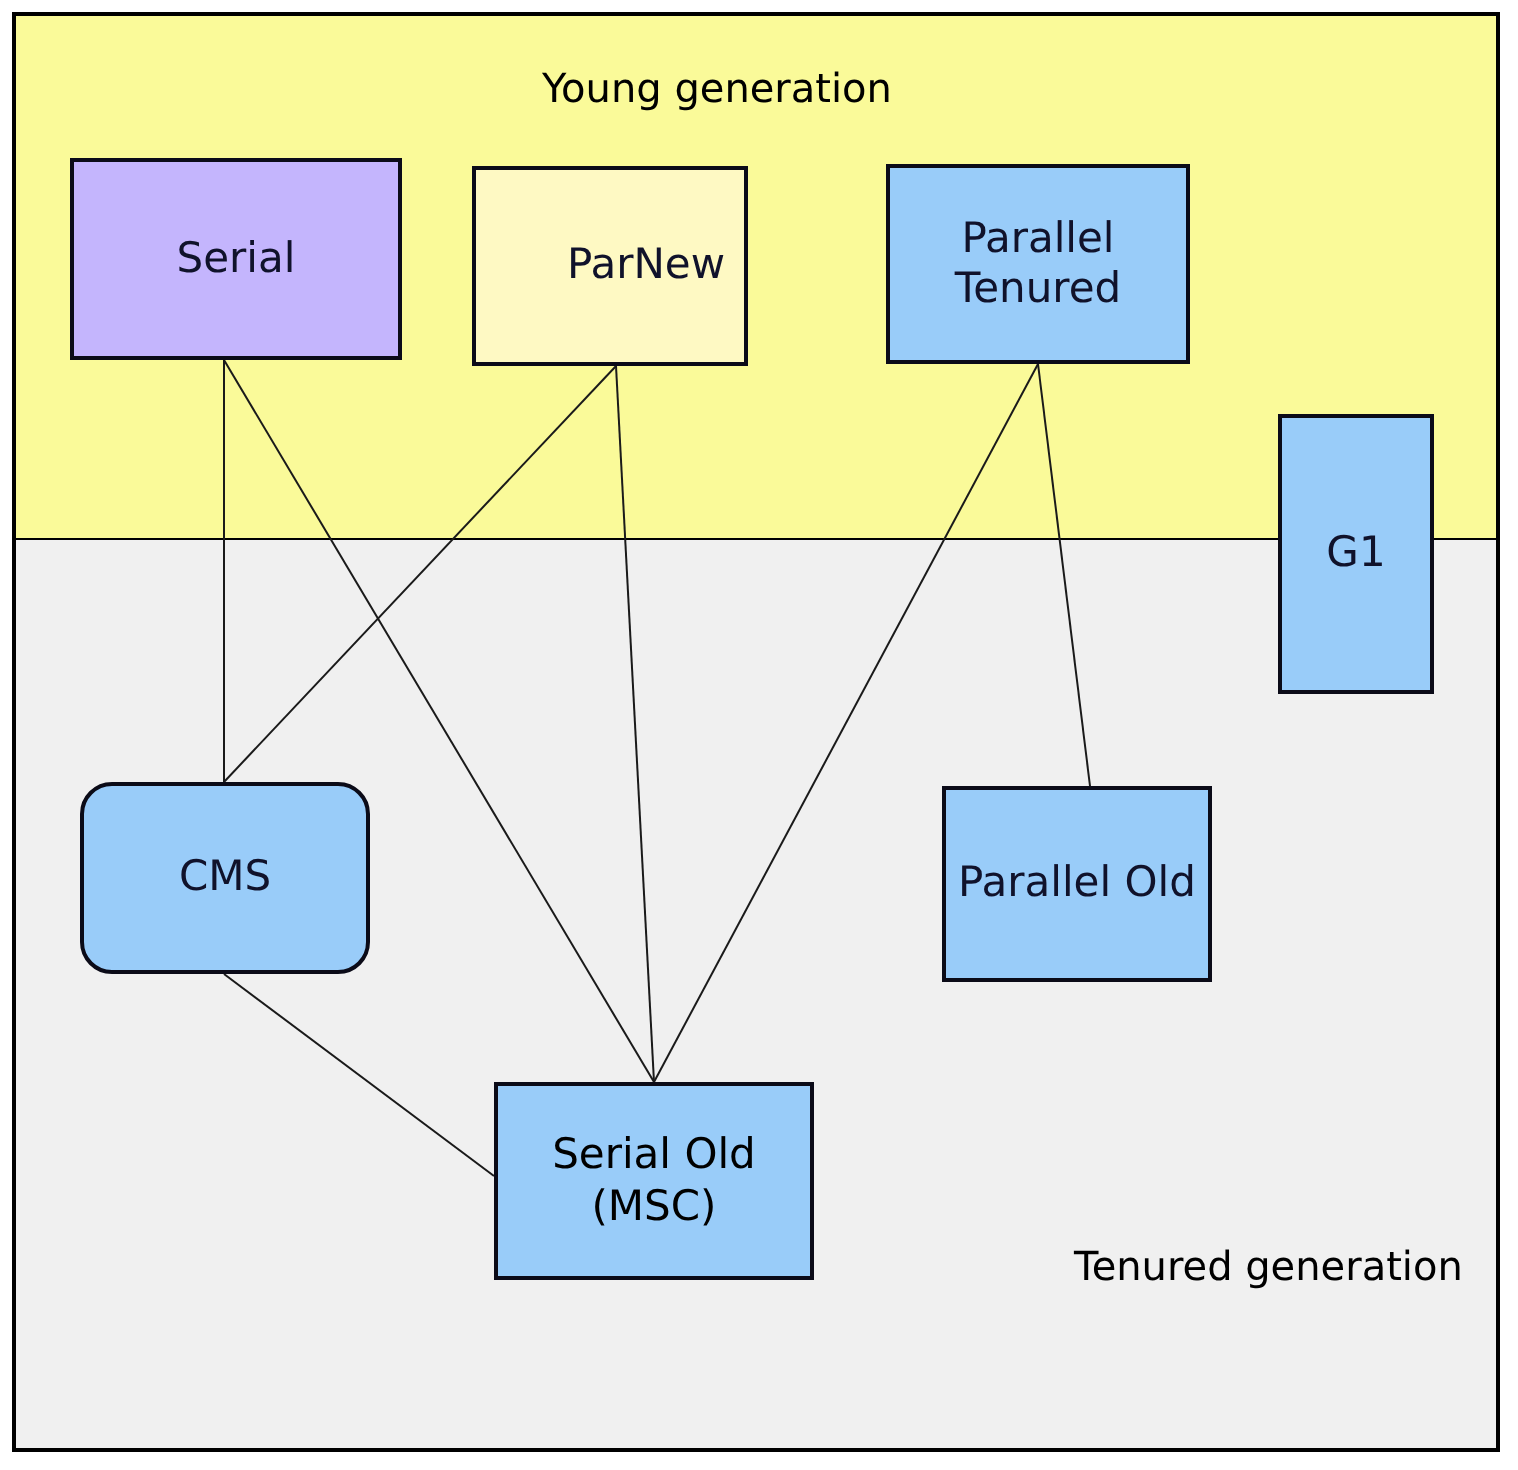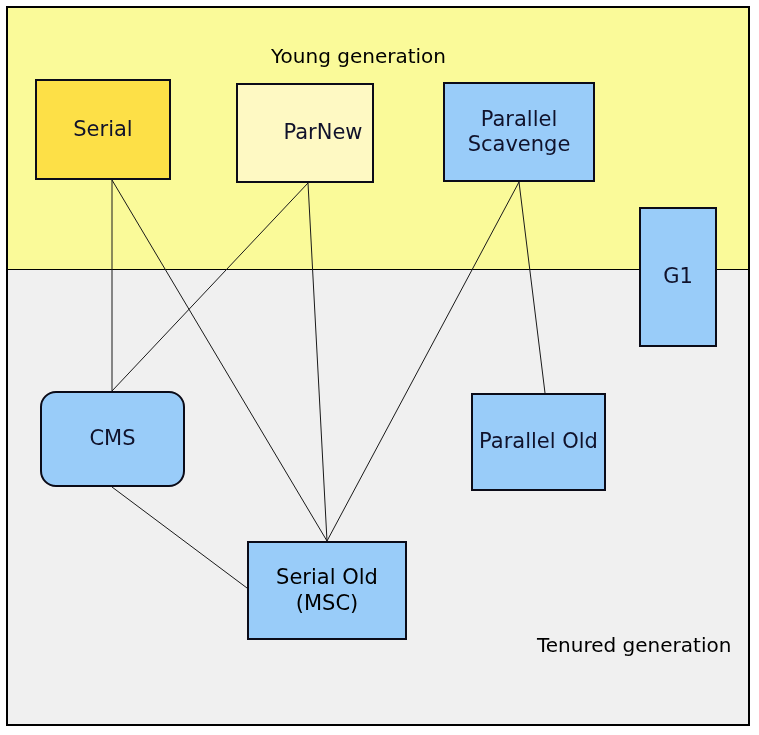--- a/index.html
+++ b/index.html
@@ -53,21 +53,20 @@
     font-size: 21px;
     line-height: 1.2;
     color: #10122b;
     white-space: pre-line;
   }
   .region-title {
     position: absolute;
     font-size: 20px;
     color: #000000;
     white-space: nowrap;
-    margin-top: 12px;
   }
   .title-young { left: 263px; top: 24px; }
   .title-tenured { left: 529px; top: 613px; }
 </style>
 </head>
 <body>
 
 <div class="diagram">
   <div class="region region-young" style="background: rgb(250, 250, 153);"></div>
   <div class="region region-tenured" style="background: rgb(240, 240, 240);"></div>
@@ -76,24 +75,24 @@
       <line x1="104" y1="172" x2="104" y2="383" stroke="#1a1a1a" stroke-width="1"></line>
       <line x1="104" y1="172" x2="319" y2="533" stroke="#1a1a1a" stroke-width="1"></line>
       <line x1="300" y1="175" x2="104" y2="383" stroke="#1a1a1a" stroke-width="1"></line>
       <line x1="300" y1="175" x2="319" y2="533" stroke="#1a1a1a" stroke-width="1"></line>
       <line x1="511" y1="174" x2="319" y2="533" stroke="#1a1a1a" stroke-width="1"></line>
       <line x1="511" y1="174" x2="537" y2="385" stroke="#1a1a1a" stroke-width="1"></line>
       <line x1="104" y1="479" x2="239" y2="580" stroke="#1a1a1a" stroke-width="1"></line>
     </svg>
 
   <div id="nodes-layer">
-      <div class="node" style="left: 27px; top: 71px; width: 136px; height: 101px; background: #fde047; border-color: rgb(11, 11, 24); color: rgb(16, 18, 43);"><span>Serial</span></div>
+      <div class="node" style="left: 27px; top: 71px; width: 166px; height: 101px; background: #c4b5fd; border-color: rgb(11, 11, 24); color: rgb(16, 18, 43);"><span>Serial</span></div>
       <div class="node" style="left: 228px; top: 75px; width: 138px; height: 100px; background: #fef9c3; border-color: rgb(11, 11, 24); color: rgb(16, 18, 43); padding-left: 36px;"><span>ParNew</span></div>
       <div class="node" style="left: 435px; top: 74px; width: 152px; height: 100px; background: rgb(153, 204, 249); border-color: rgb(11, 11, 24); color: rgb(16, 18, 43);"><span>Parallel
-Scavenge</span></div>
+Tenured</span></div>
       <div class="node" style="left: 631px; top: 199px; width: 78px; height: 140px; background: rgb(153, 204, 249); border-color: rgb(11, 11, 24); color: rgb(16, 18, 43);"><span>G1</span></div>
       <div class="node" style="left: 32px; top: 383px; width: 145px; height: 96px; background: rgb(153, 204, 249); border-color: rgb(11, 11, 24); color: rgb(16, 18, 43); border-radius: 16px;"><span>CMS</span></div>
       <div class="node" style="left: 463px; top: 385px; width: 135px; height: 98px; background: rgb(153, 204, 249); border-color: rgb(11, 11, 24); color: rgb(16, 18, 43);"><span>Parallel Old</span></div>
       <div class="node" style="left: 239px; top: 533px; width: 160px; height: 99px; background: rgb(153, 204, 249); border-color: rgb(11, 11, 24); color: #000000;"><span>Serial Old
 (MSC)</span></div>
     </div>
 
   <div class="region-title title-young">Young generation</div>
   <div class="region-title title-tenured">Tenured generation</div>
 </div>

